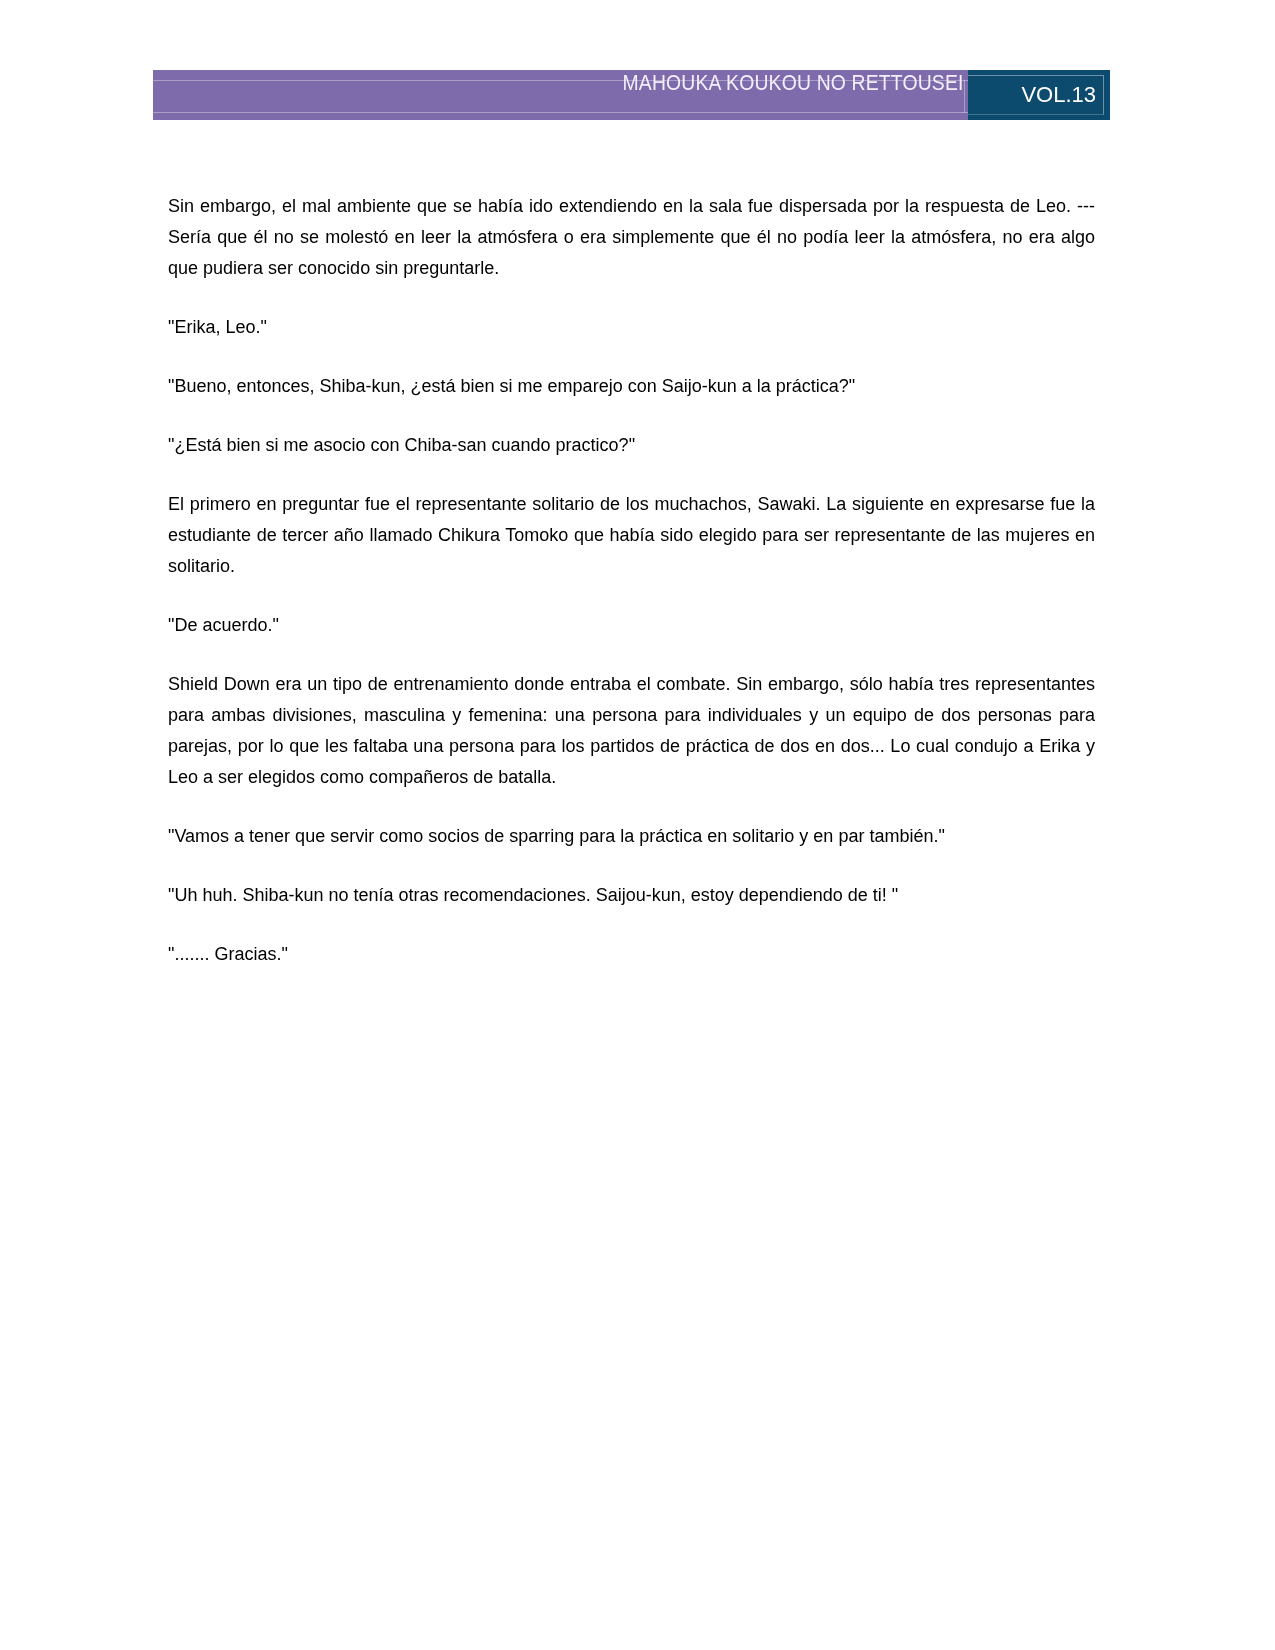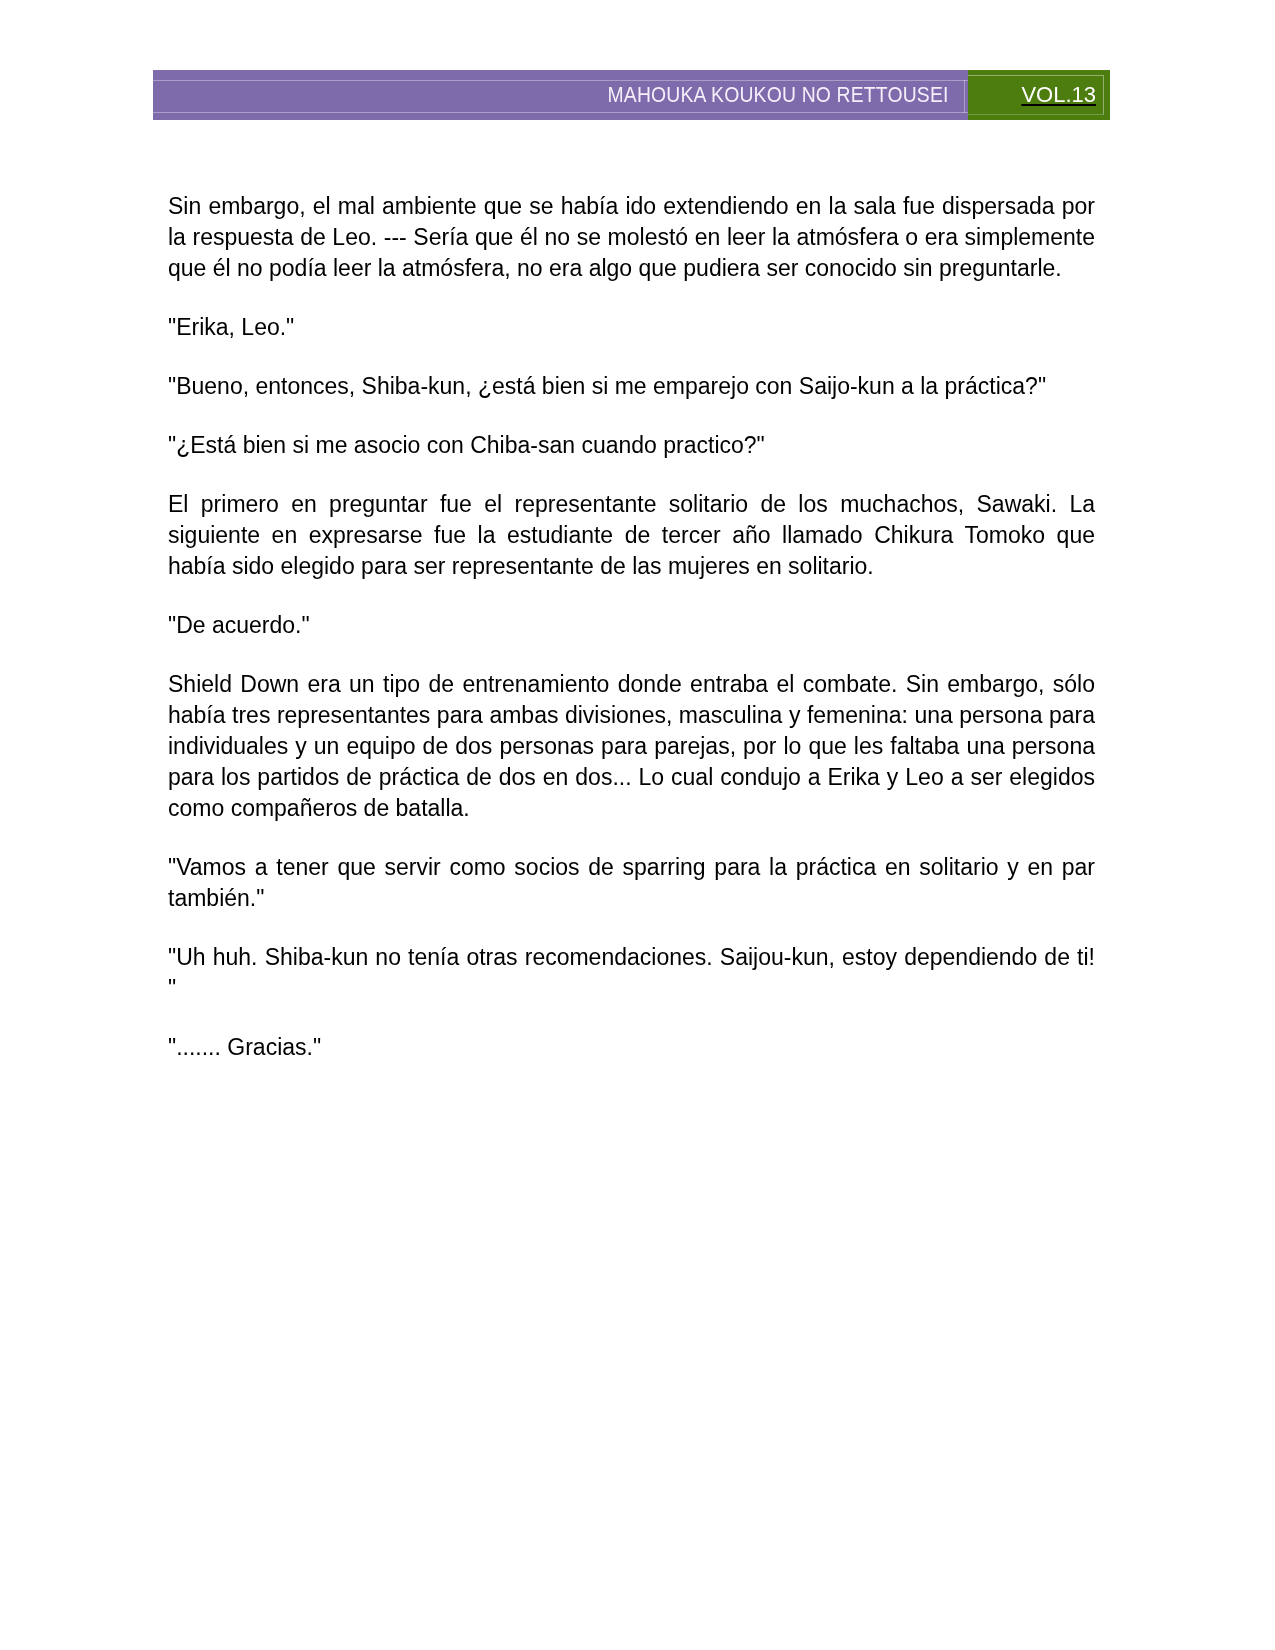--- a/index.html
+++ b/index.html
@@ -23,23 +23,22 @@
     top: 70px;
     width: 957px;
     height: 50px;
     display: flex;
   }
   .header-purple {
     flex: 1;
     position: relative;
     background: #7d6bab;
     display: flex;
-    align-items: center;
     justify-content: flex-end;
-    padding-right: 19px;
+    padding-right: 4px;
     box-sizing: border-box;
   }
   .header-purple .line-top,
   .header-purple .line-bottom {
     position: absolute;
     left: 0;
     right: 0;
     height: 1px;
     background: rgba(255,255,255,0.35);
   }
@@ -87,21 +86,21 @@
     font-size: 22px;
     white-space: nowrap;
   }
 
   
   .text-body {
     position: absolute;
     left: 168px;
     top: 191px;
     width: 927px;
-    font-size: 23px;
+    font-size: 18px;
     line-height: 31px;
     color: #000000;
     text-align: justify;
   }
   .text-body p {
     margin: 0 0 28px 0;
   }
   .text-body p:last-child {
     margin-bottom: 0;
   }
@@ -111,21 +110,21 @@
 
 <div class="page">
 
   <div class="header-bar">
     <div class="header-purple" style="background: rgb(125, 107, 171);">
       <div class="line-top"></div>
       <div class="line-bottom"></div>
       <div class="line-right"></div>
       <span class="header-title">MAHOUKA KOUKOU NO RETTOUSEI</span>
     </div>
-    <div class="header-black" style="background: #4d7c0f; text-decoration: underline;">
+    <div class="header-black" style="background: #0c4a6e;">
       <div class="inner-border"></div>
       <span class="volume-label" style="color: rgb(255, 255, 255);">VOL.13</span>
     </div>
   </div>
 
   <div class="text-body" style="color: rgb(0, 0, 0);">
 
   <p>Sin embargo, el mal ambiente que se había ido extendiendo en la sala fue dispersada por la respuesta de Leo. --- Sería que él no se molestó en leer la atmósfera o era simplemente que él no podía leer la atmósfera, no era algo que pudiera ser conocido sin preguntarle.</p>
       <p>"Erika, Leo."</p>
       <p>"Bueno, entonces, Shiba-kun, ¿está bien si me emparejo con Saijo-kun a la práctica?"</p>

